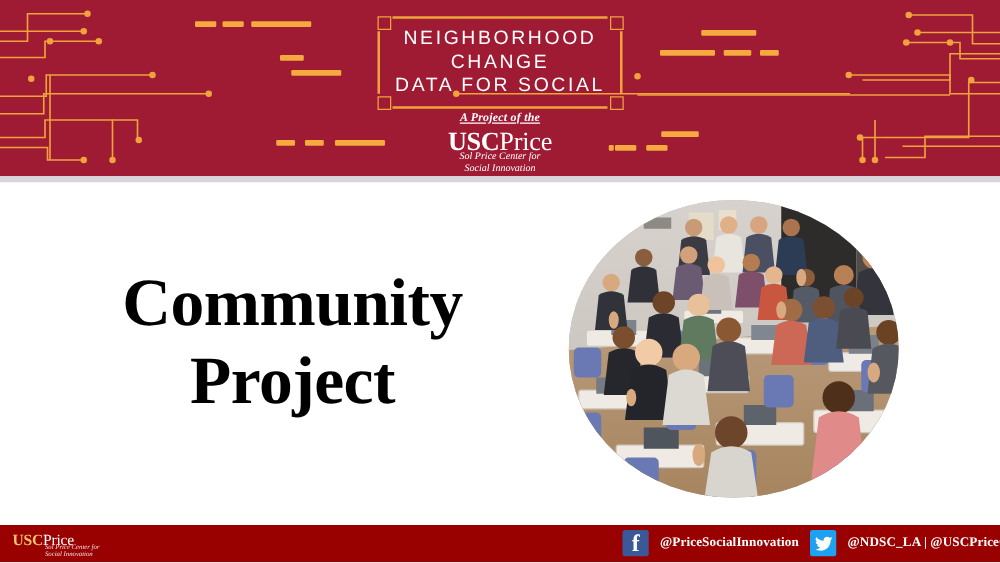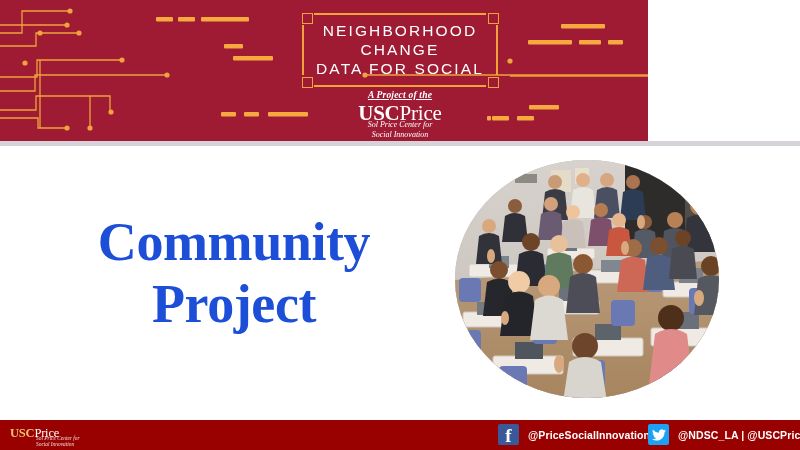--- a/index.html
+++ b/index.html
@@ -4,21 +4,21 @@
 <style>
   html,body{margin:0;padding:0;}
   body{
     width:800px;height:450px;overflow:hidden;background:#ffffff;
     font-family:"Liberation Sans", sans-serif;
   }
   .slide{position:relative;width:800px;height:450px;overflow:hidden;background:#ffffff;}
 
   
   .header{
-    position:absolute;left:0;top:0;width:648px;height:141px;
+    position:absolute;left:0;top:0;width:800px;height:141px;
     background:#9E1B33;overflow:hidden;
   }
   .header-underline{
     position:absolute;left:0;top:141px;width:800px;height:5px;
     background:#d8d2da;
   }
   .header-deco{position:absolute;left:0;top:0;width:800px;height:141px;}
 
   
   .title-box{
@@ -62,21 +62,21 @@
     position:absolute;left:302px;top:120px;width:196px;text-align:center;
     color:#ffffff;font-family:"Liberation Serif", serif;font-style:italic;
     font-size:8px;line-height:9.5px;
   }
 
   
   .body-area{position:absolute;left:0;top:146px;width:800px;height:272px;background:#ffffff;}
 
   .main-title{
     position:absolute;left:34px;top:65px;width:400px;
-    text-align:center;color:#1d4ed8;
+    text-align:center;color:#000000;
     font-family:"Liberation Serif", serif;font-weight:bold;
     font-size:54px;line-height:62px;letter-spacing:-0.4px;
   }
 
   
   .photo-circle{
     position:absolute;left:455px;top:14px;width:264px;height:238px;
     border-radius:50%;overflow:hidden;background:#b9b2ac;
   }
   .photo-circle svg{display:block;}
@@ -107,21 +107,21 @@
     justify-content:center;flex:none;
   }
   .sicon-fb{background:#3b5998;}
   .sicon-tw{background:#1da1f2;}
   .sicon-fb .glyph{
     color:#ffffff;font-family:"Liberation Serif", serif;font-weight:bold;
     font-size:19px;line-height:19px;margin-top:2px;
   }
   .social-label{
     margin-left:9px;color:#ffffff;
-    font-family:Liberation Sans, sans-serif;font-weight:bold;font-size:10.5px;
+    font-family:Liberation Serif, serif;font-weight:bold;font-size:10.5px;
     white-space:nowrap;letter-spacing:.1px;
   }
 </style>
 </head>
 <body>
 
 <div class="slide">
 
   <div class="header">
 

